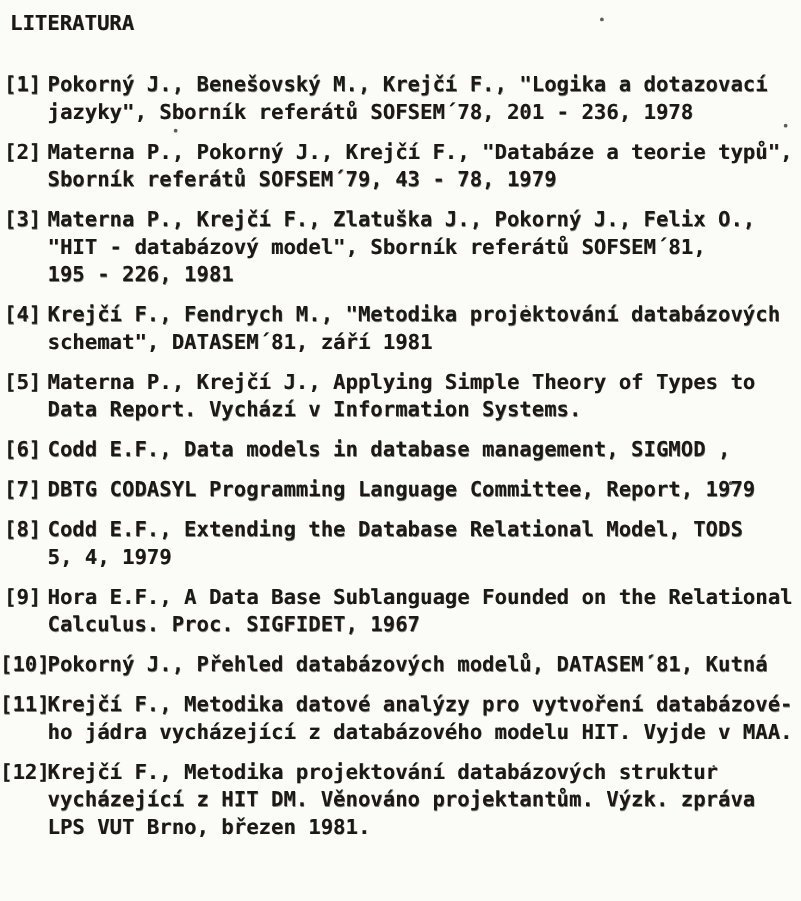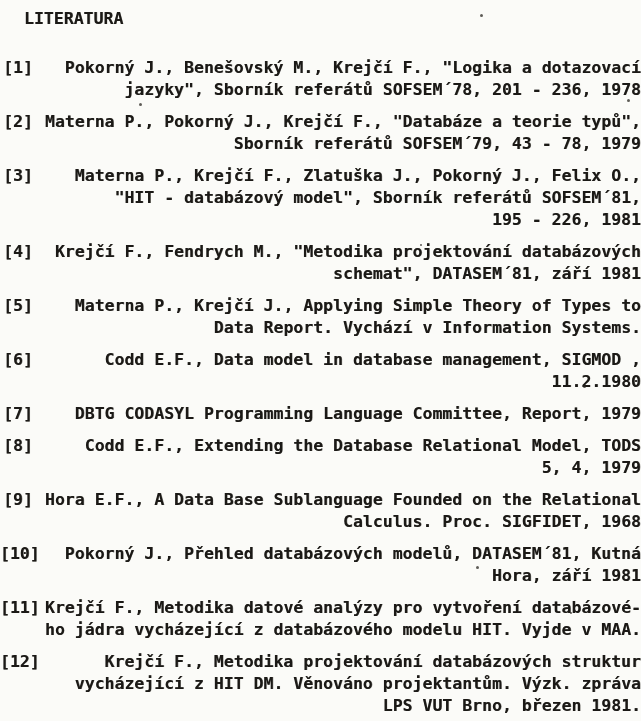--- a/index.html
+++ b/index.html
@@ -18,21 +18,20 @@
     color: #1b1916;
     text-shadow: 0.4px 0.3px 0 rgba(30, 27, 22, 0.55);
   }
   .doc-title {
     position: absolute;
     left: 8px;
     top: 8px;
     font-size: 16.5px;
     line-height: 22px;
     white-space: nowrap;
-    margin-left: 16px;
   }
   .refs {
     position: absolute;
     left: 0;
     top: 57px;
     width: 641px;
   }
   .ref {
     position: relative;
     padding-left: 38px;
@@ -43,21 +42,20 @@
   .ref-label {
     position: absolute;
     left: 0;
     top: 0;
     width: 33px;
     text-align: right;
     white-space: nowrap;
   }
   .ref-line {
     white-space: nowrap;
-    text-align: right;
   }
   
   .speck {
     position: absolute;
     background: #2a2722;
     border-radius: 50%;
     opacity: 0.75;
   }
 </style>
 </head>
@@ -95,45 +93,43 @@
     </div>
 
     <div class="ref">
       <span class="ref-label">[5]</span>
       <div class="ref-line">Materna P., Krejčí J., Applying Simple Theory of Types to</div>
       <div class="ref-line">Data Report. Vychází v Information Systems.</div>
     </div>
 
     <div class="ref">
       <span class="ref-label">[6]</span>
-      <div class="ref-line">Codd E.F., Data model in database management, SIGMOD ,</div>
-      <div class="ref-line">11.2.1980</div>
+      <div class="ref-line">Codd E.F., Data models in database management, SIGMOD ,</div>
     </div>
 
     <div class="ref">
       <span class="ref-label">[7]</span>
       <div class="ref-line">DBTG CODASYL Programming Language Committee, Report, 1979</div>
     </div>
 
     <div class="ref">
       <span class="ref-label">[8]</span>
       <div class="ref-line">Codd E.F., Extending the Database Relational Model, TODS</div>
       <div class="ref-line">5, 4, 1979</div>
     </div>
 
     <div class="ref">
       <span class="ref-label">[9]</span>
       <div class="ref-line">Hora E.F., A Data Base Sublanguage Founded on the Relational</div>
-      <div class="ref-line">Calculus. Proc. SIGFIDET, 1968</div>
+      <div class="ref-line">Calculus. Proc. SIGFIDET, 1967</div>
     </div>
 
     <div class="ref">
       <span class="ref-label">[10]</span>
       <div class="ref-line">Pokorný J., Přehled databázových modelů, DATASEM´81, Kutná</div>
-      <div class="ref-line">Hora, září 1981</div>
     </div>
 
     <div class="ref">
       <span class="ref-label">[11]</span>
       <div class="ref-line">Krejčí F., Metodika datové analýzy pro vytvoření databázové-</div>
       <div class="ref-line">ho jádra vycházející z databázového modelu HIT. Vyjde v MAA.</div>
     </div>
 
     <div class="ref">
       <span class="ref-label">[12]</span>

